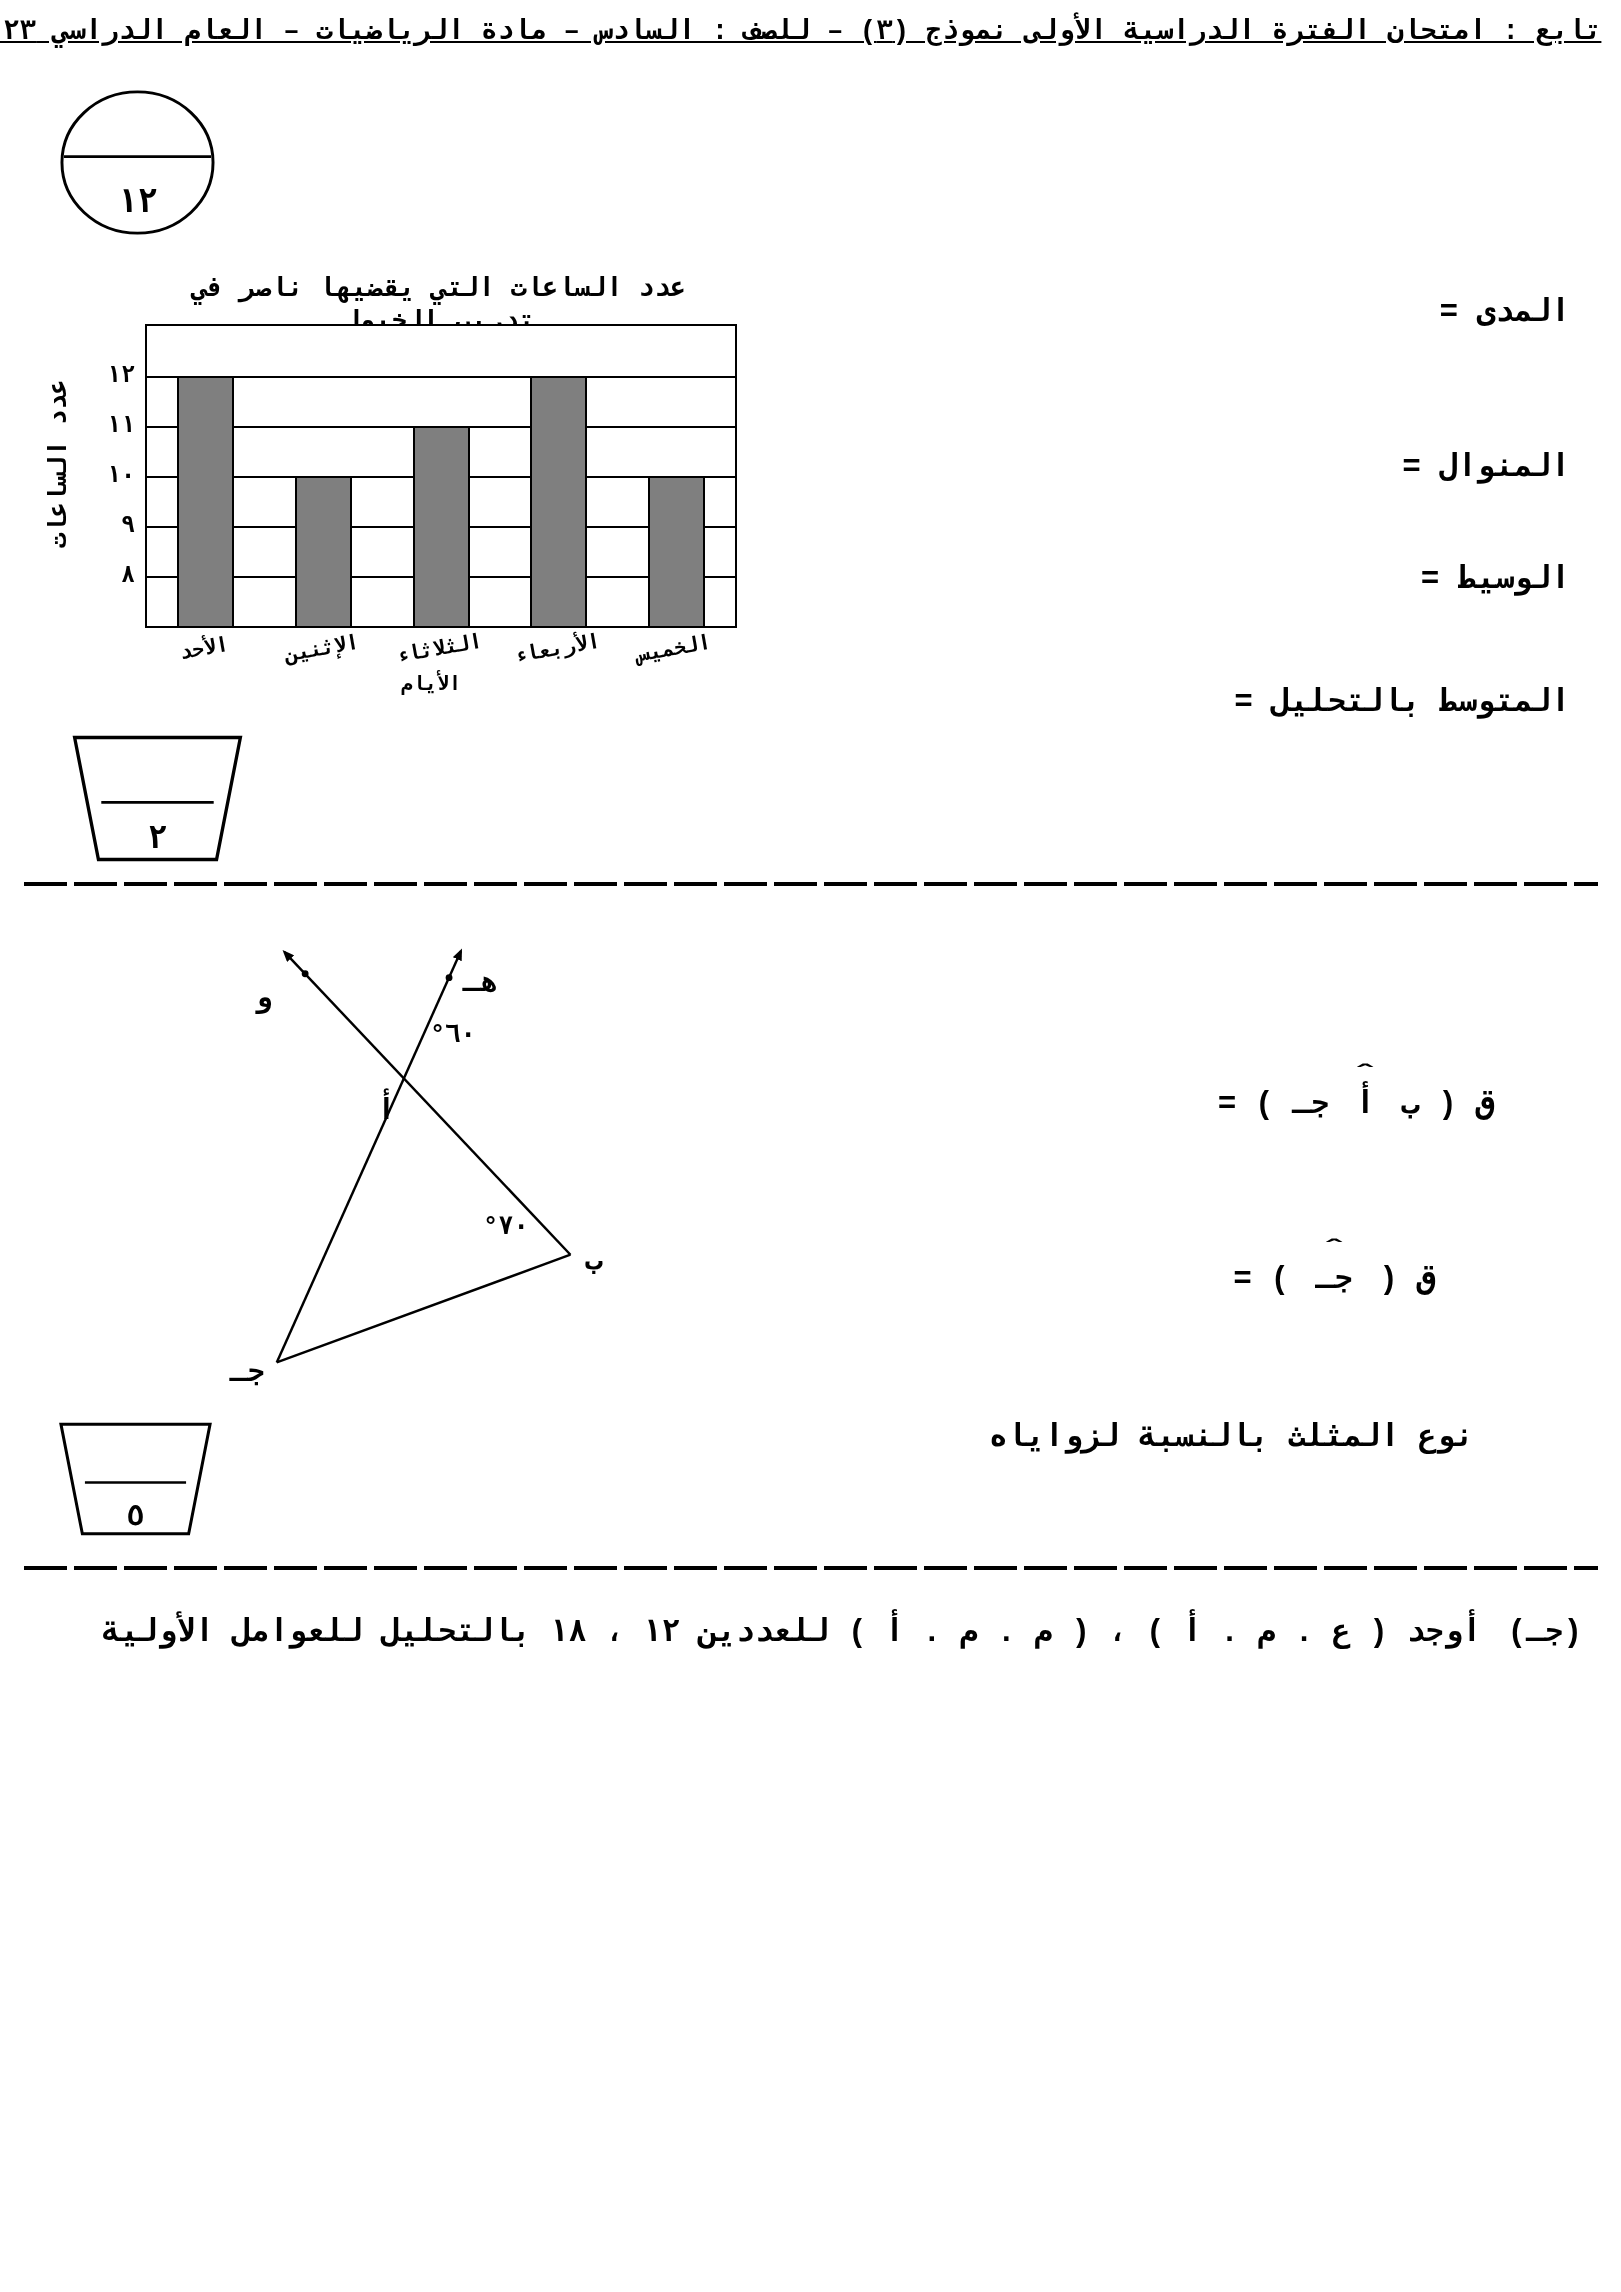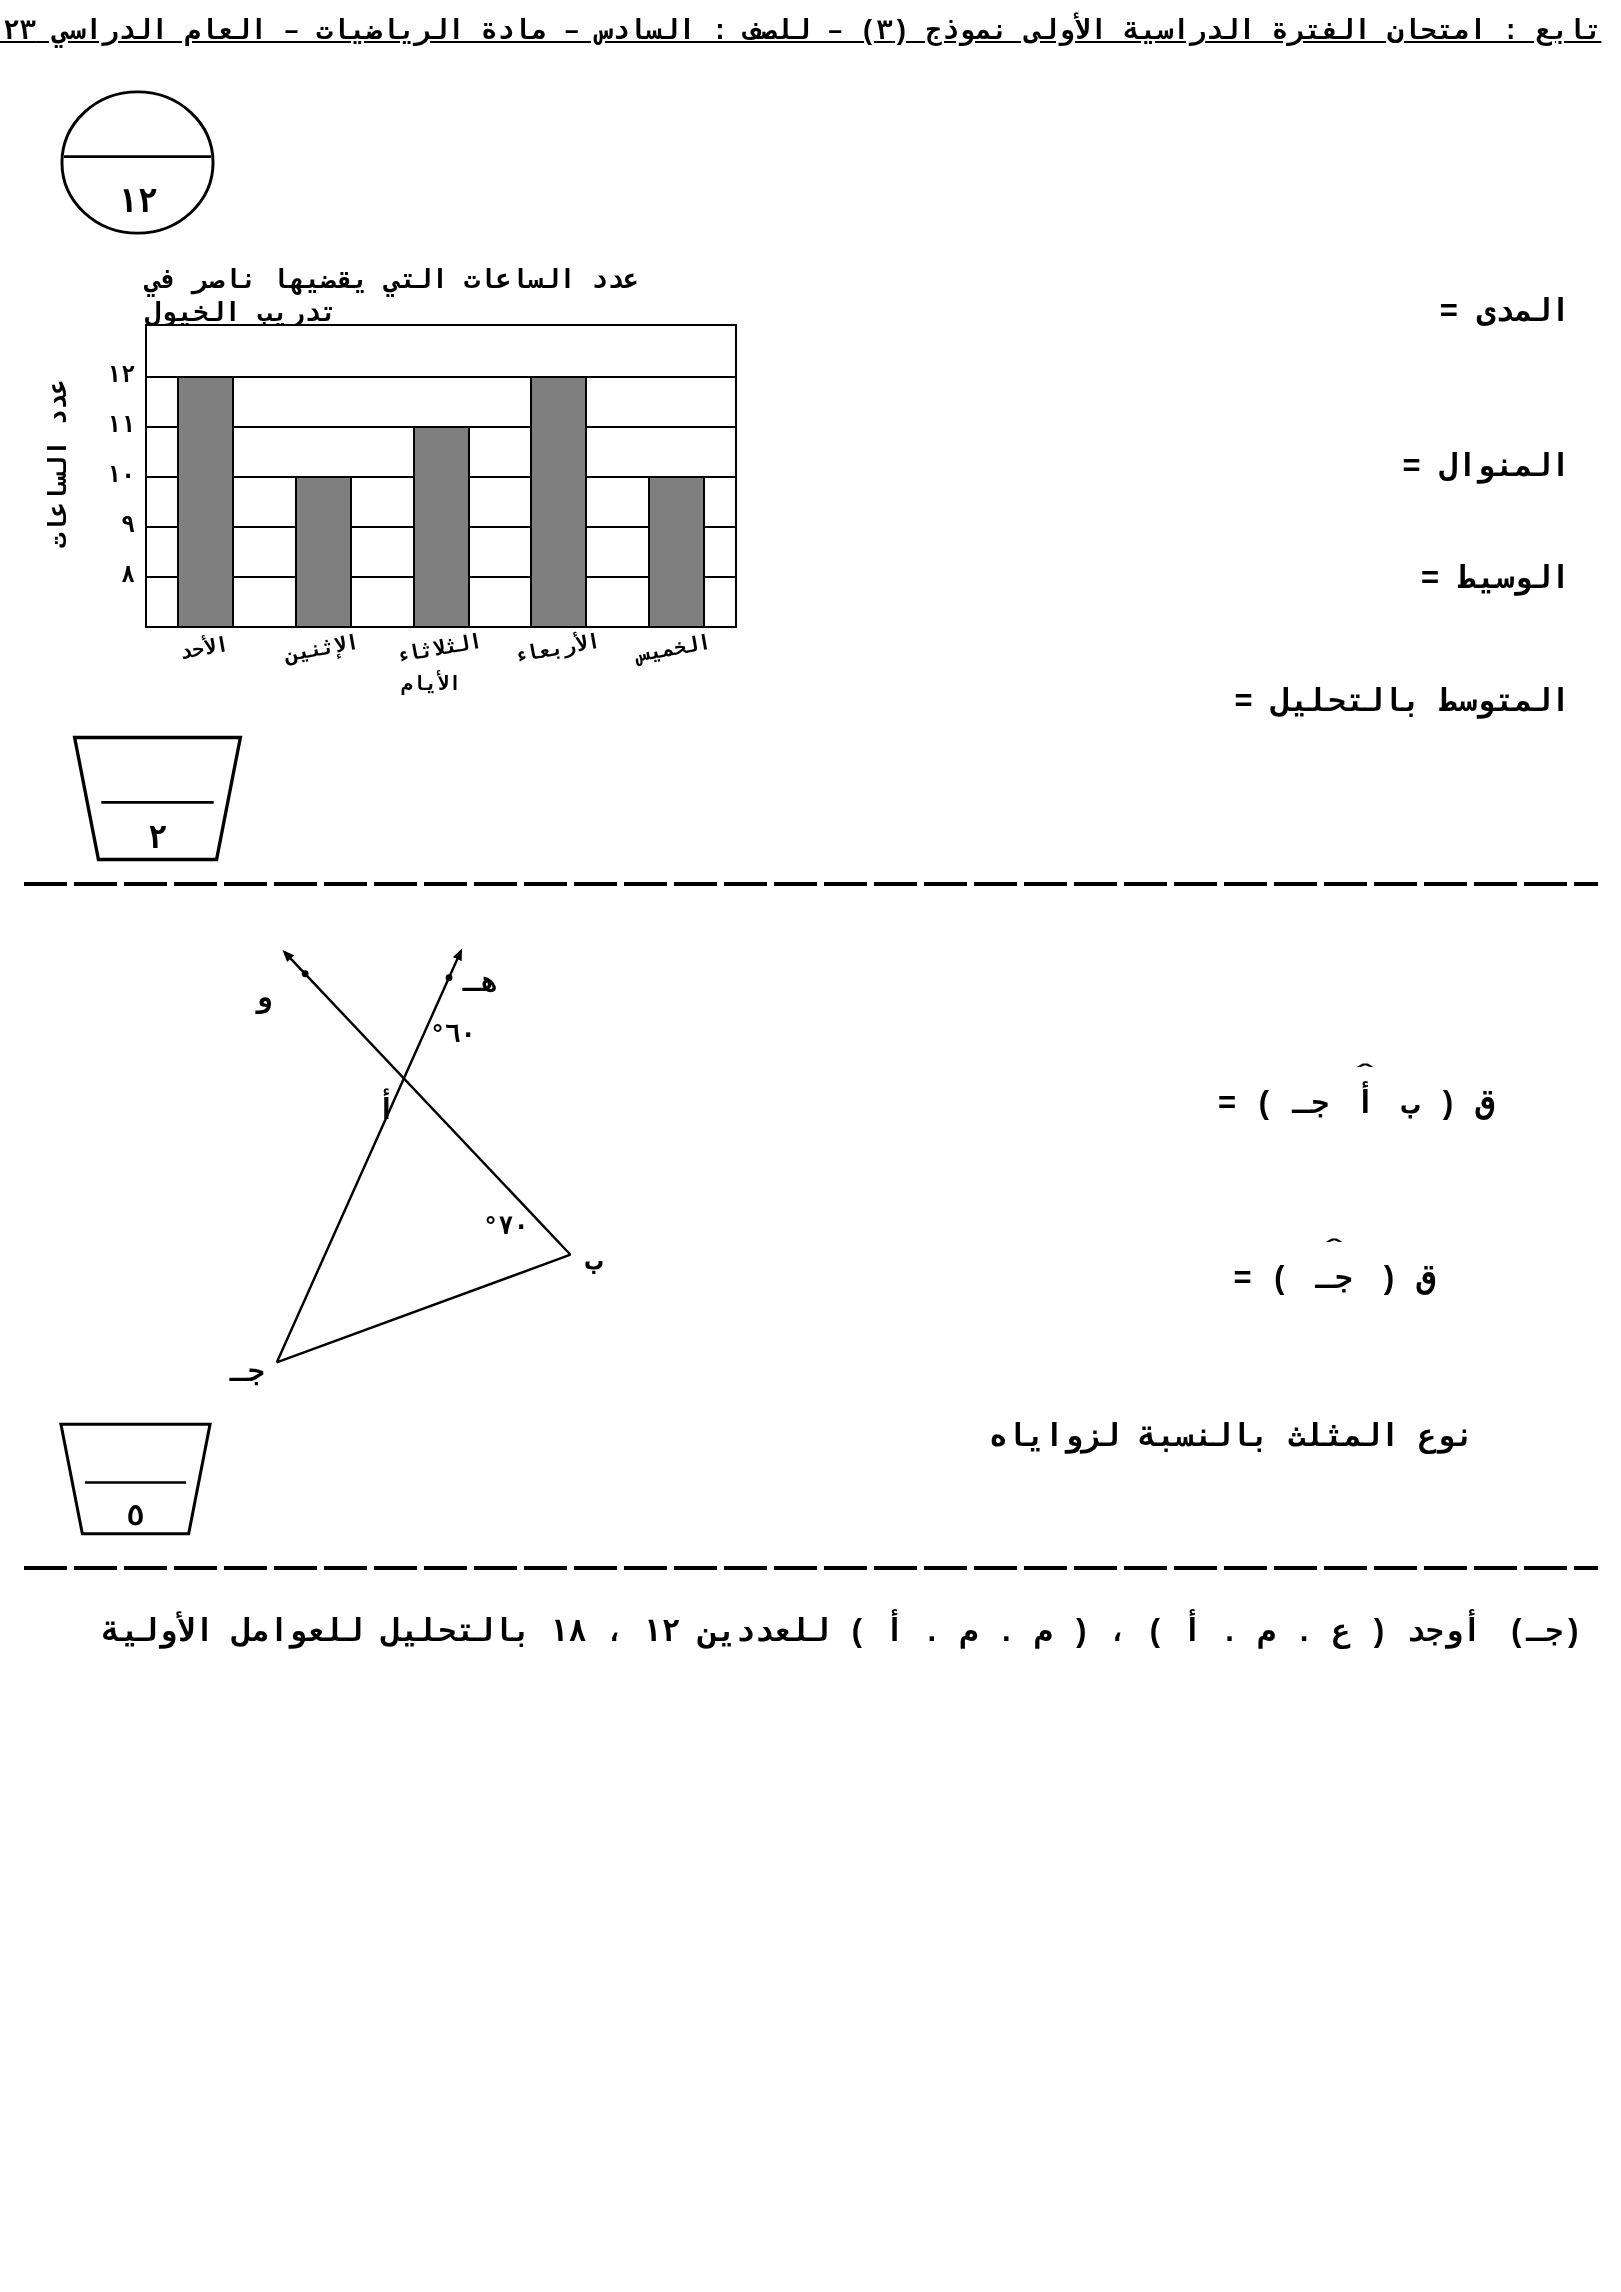--- a/index.html
+++ b/index.html
@@ -9,21 +9,21 @@
   .header{top:13.7px;left:19.6px;right:19.6px;text-align:center;font-size:27.4px;font-weight:bold;
           text-decoration:underline;white-space:nowrap;}
   .qbox{top:69px;right:27.4px;border:2.9px solid #000;padding:5.9px 19.6px 11.8px;font-size:33px;font-weight:bold;background:#fff;}
   .item{font-size:31px;font-weight:bold;white-space:nowrap;}
   .item > span{margin:0 3.9px;}
   .hatted{display:inline-flex;flex-direction:column;align-items:center;vertical-align:bottom;margin:0 5.9px;}
   .hat{font-size:23.5px;height:15.7px;line-height:13.7px;transform:scaleX(1.9);font-weight:bold;}
   .sep{height:3.9px;background:repeating-linear-gradient(90deg,#000 0 43px,transparent 43px 50px);}
   
   .chart{width:730px;height:461px;}
-  .chart-title{position:absolute;top:0;left:108px;width:588px;text-align:left;font-size:26.5px;font-weight:bold;}
+  .chart-title{position:absolute;top:8px;left:108px;width:588px;text-align:center;font-size:26.5px;font-weight:bold;}
   .y-axis-title{position:absolute;left:-128px;top:186px;width:300px;height:29px;line-height:29px;
                 text-align:center;font-size:25.5px;font-weight:bold;transform:rotate(-90deg);}
   .yticks{position:absolute;left:59px;top:61px;width:43px;height:300px;}
   .ytick{position:absolute;right:3.9px;transform:translateY(-50%);font-size:23.5px;font-weight:bold;letter-spacing:2.9px;}
   .plot{position:absolute;left:108px;top:61px;width:588px;height:300px;border:2.9px solid #000;background:#fff;}
   .gridline{position:absolute;left:0;right:0;border-top:2px solid #000;}
   .bar{position:absolute;bottom:0;border:2px solid #000;border-bottom:none;box-sizing:border-box;}
   .xticks{position:absolute;left:108px;top:369px;width:588px;height:41px;}
   .xtick{position:absolute;top:3.9px;text-align:center;font-size:20.6px;font-weight:bold;transform:rotate(-10deg);}
   .x-axis-title{position:absolute;left:100px;top:408px;width:588px;text-align:center;font-size:20px;font-weight:bold;}

